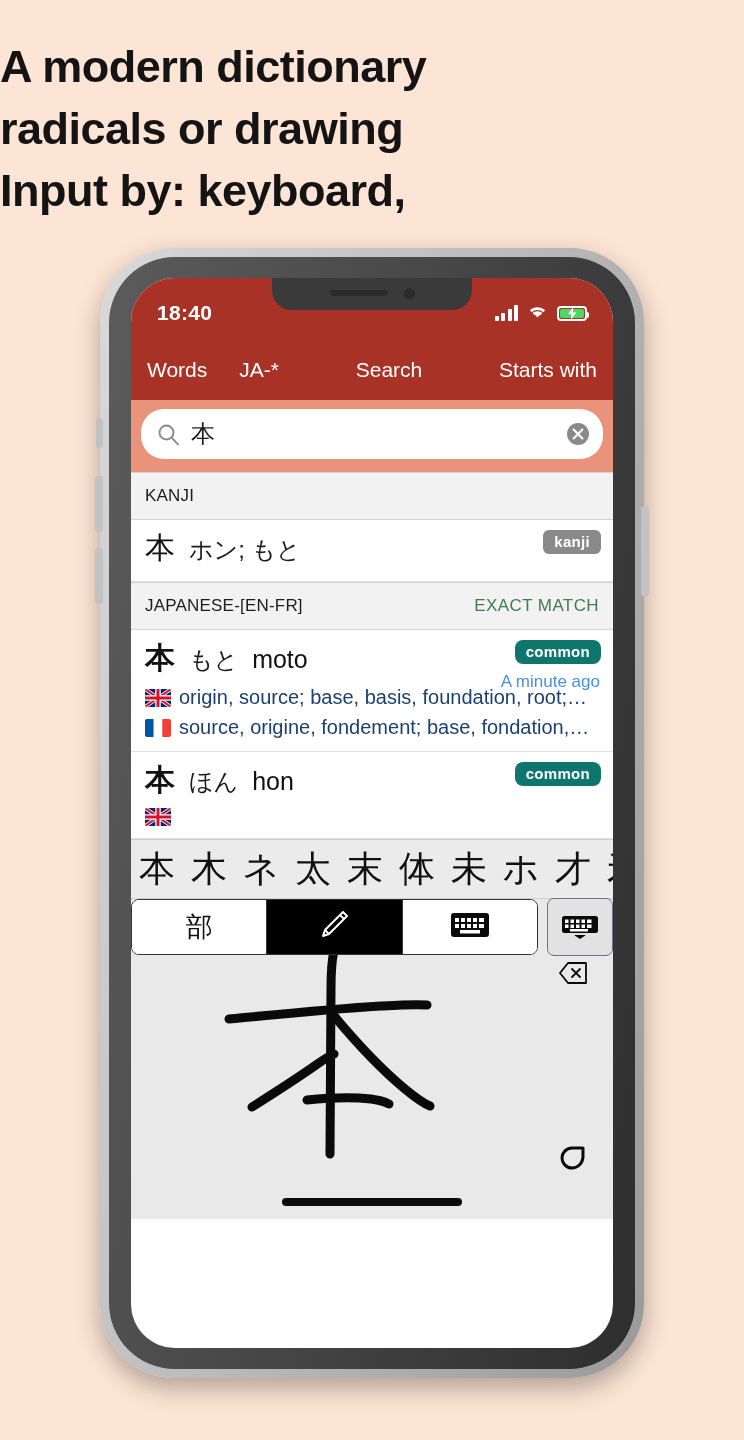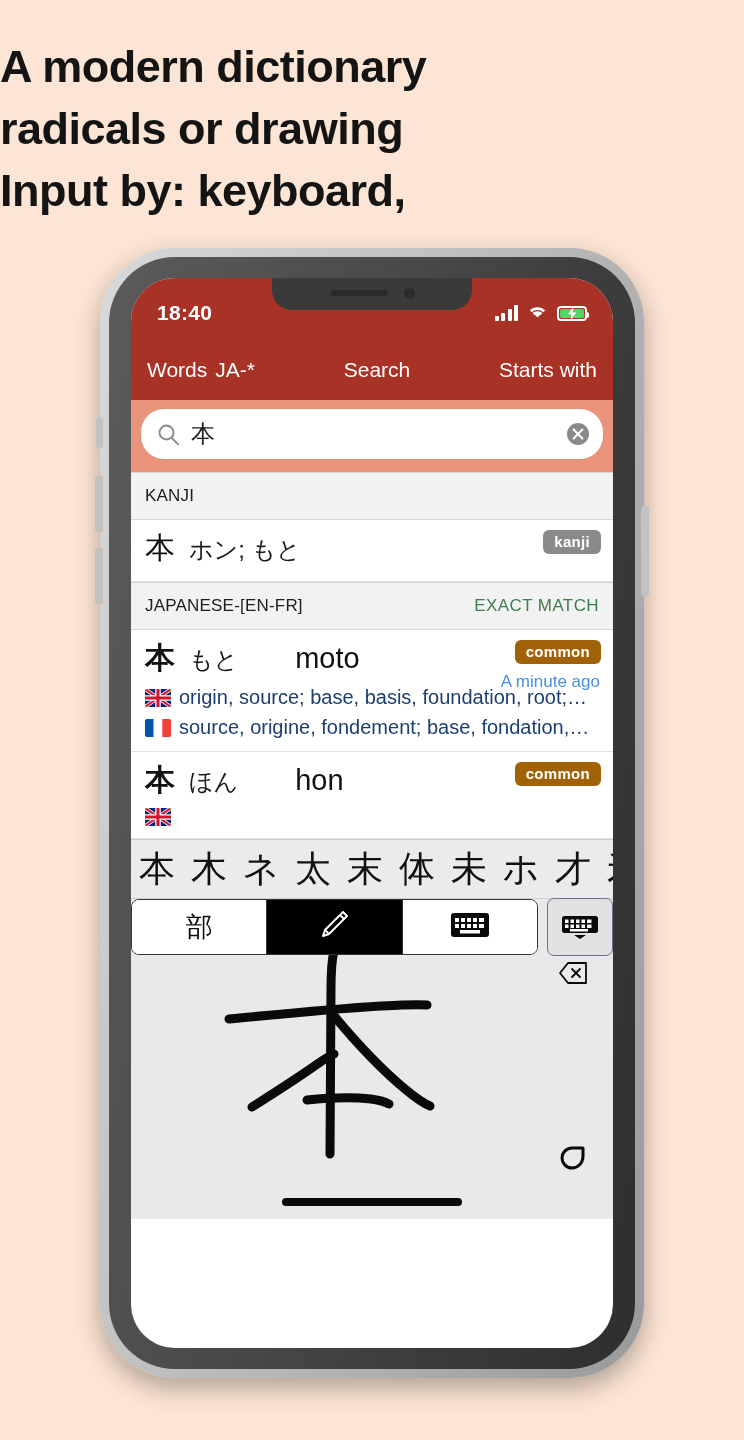--- a/index.html
+++ b/index.html
@@ -140,21 +140,21 @@
   
   .navbar {
     background: #a93226;
     height: 60px;
     display: flex;
     align-items: center;
     color: #ffffff;
     font-size: 21px;
     padding: 0 16px;
   }
-  .nav-words  { margin-right: 8px; }
+  .nav-words  { margin-right: 32px; }
   .nav-lang   { }
   .nav-title  { flex: 1; text-align: center; }
   .nav-starts { }
 
   
   .searchbar {
     background: #e8937a;
     padding: 9px 10px 13px 10px;
   }
   .search-field {
@@ -199,35 +199,35 @@
   }
   .entry-head {
     display: flex;
     align-items: baseline;
     gap: 14px;
     padding-right: 110px;
   }
   .kanji-big   { font-size: 30px; color: #111; }
   .kanji-bold  { font-size: 30px; color: #111; font-weight: 700; }
   .reading-kana{ font-size: 24px; color: #1b1b1b; }
-  .reading-romaji { font-size: 29px; color: #111; margin-left: 43px; }
+  .reading-romaji { font-size: 25px; color: #111; }
 
   .badge {
     position: absolute;
     right: 12px;
     top: 10px;
     border-radius: 6px;
     color: #ffffff;
     font-size: 15px;
     font-weight: 700;
     padding: 3px 11px 4px 11px;
     letter-spacing: 0.3px;
   }
   .badge.kanji  { background: #8a8a8a; }
-  .badge.common { background: #a16207; }
+  .badge.common { background: #0f766e; border-radius: 8px; }
 
   .timestamp {
     position: absolute;
     right: 13px;
     top: 42px;
     font-size: 17px;
     color: #4a90e2;
   }
 
   .gloss {

